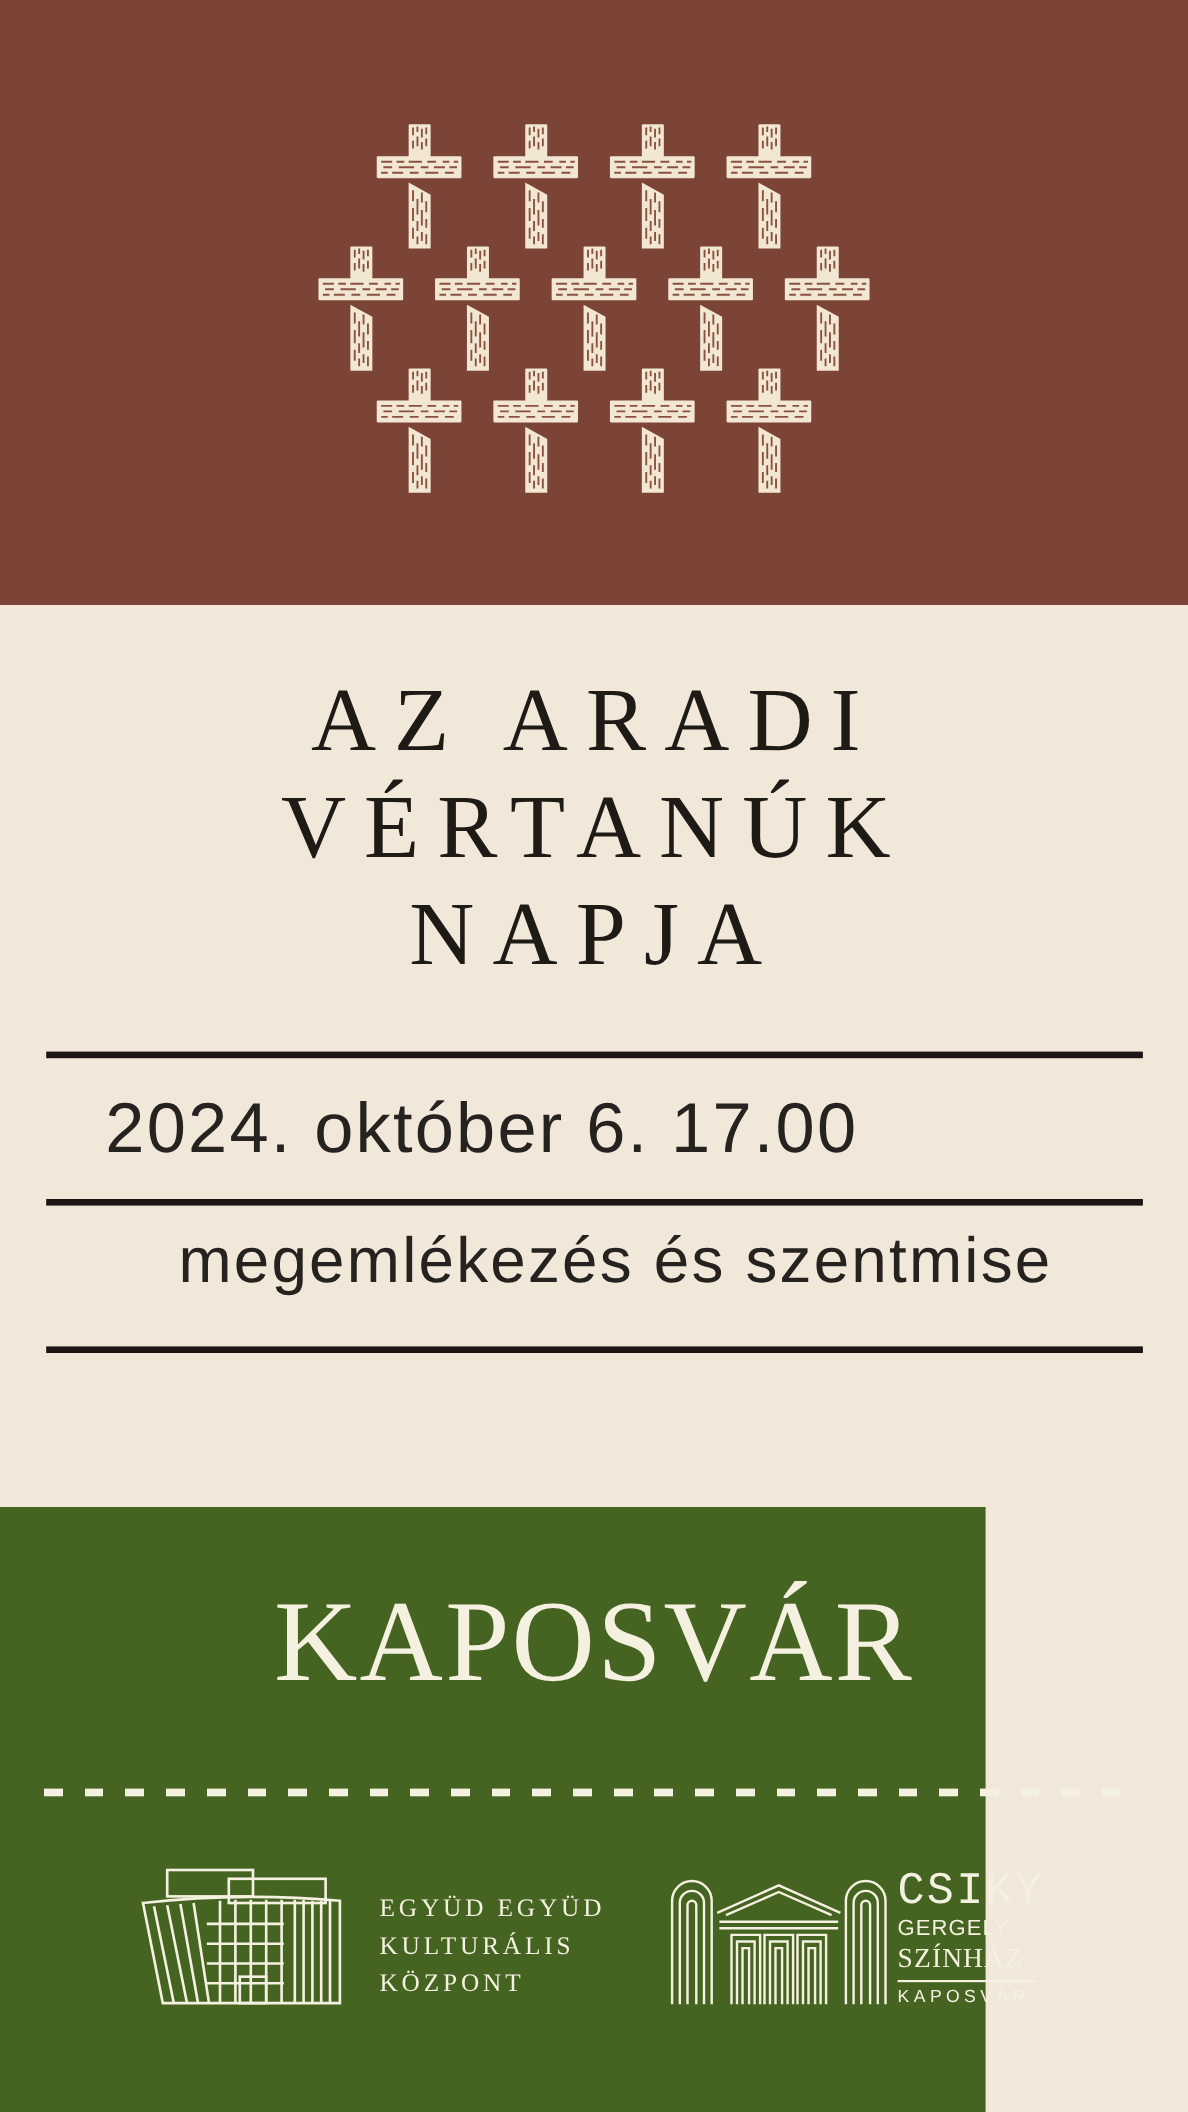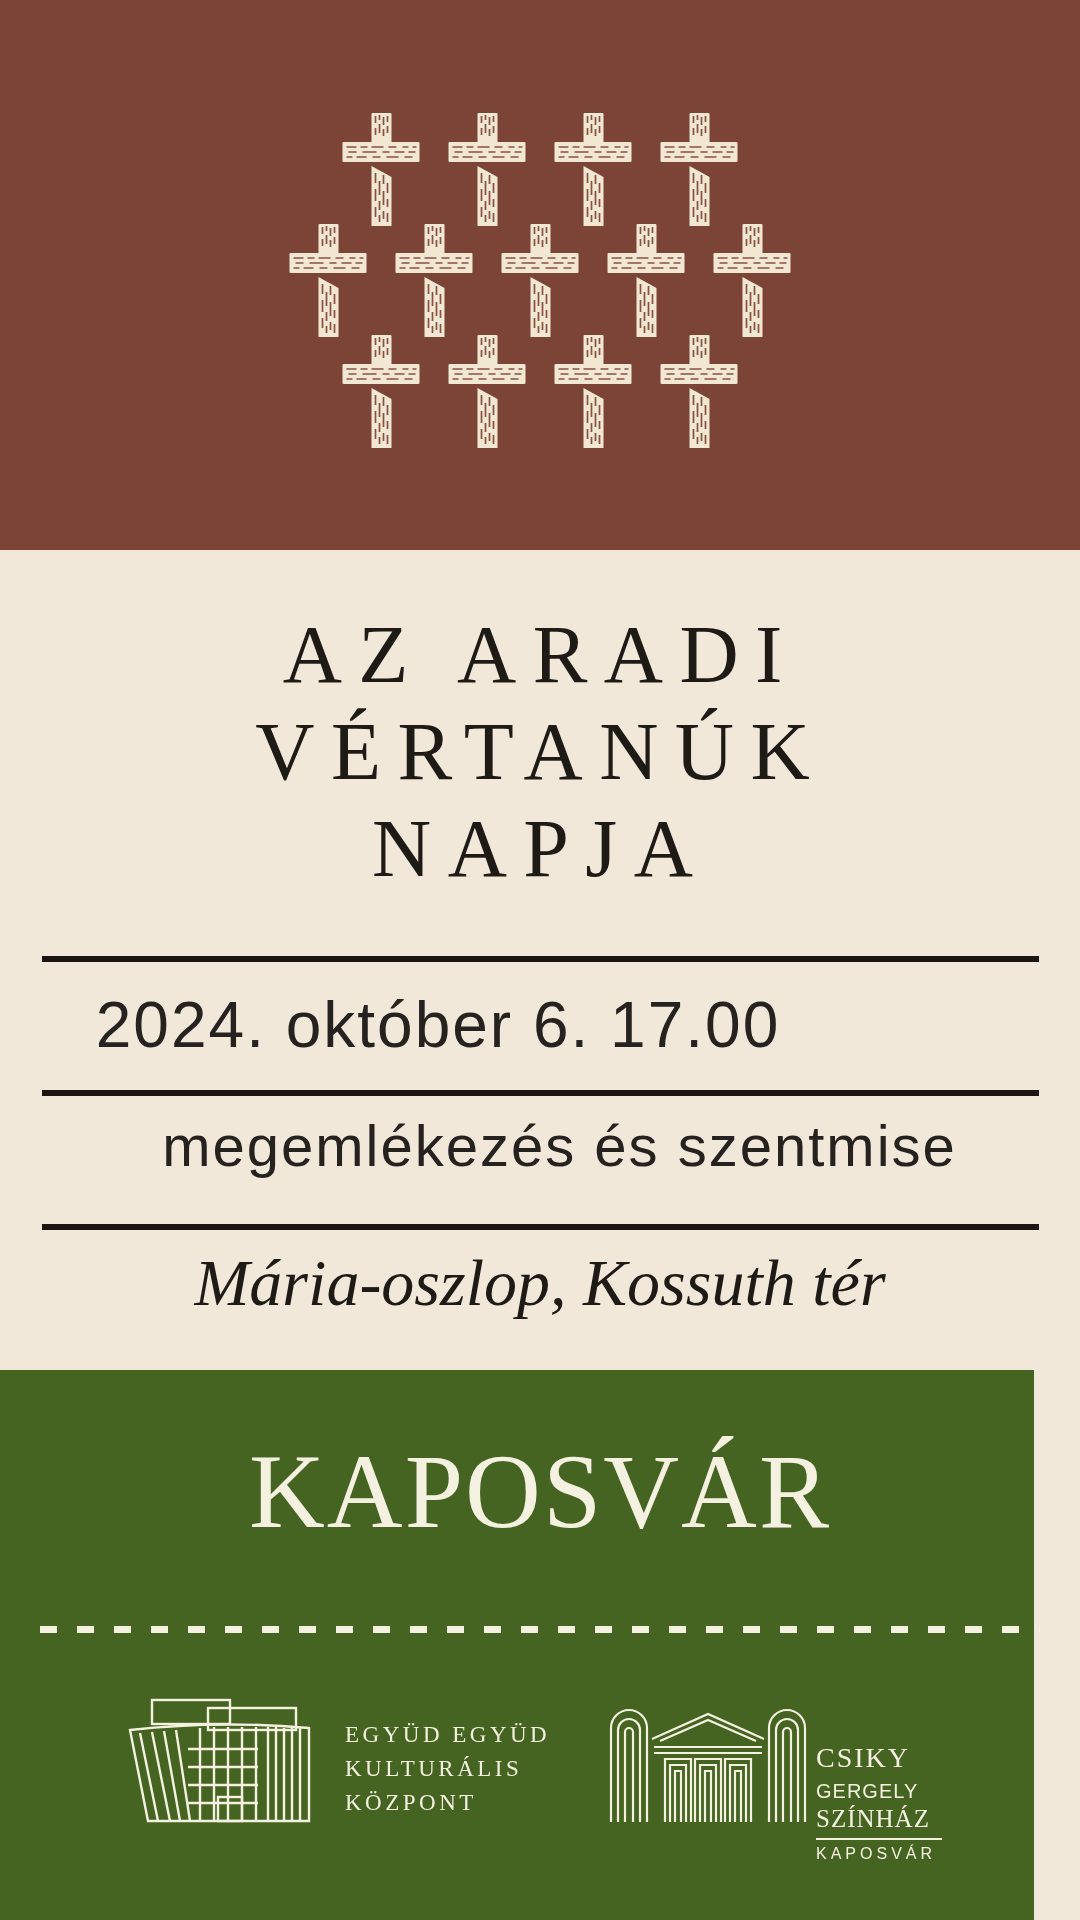--- a/index.html
+++ b/index.html
@@ -42,41 +42,41 @@
     position:absolute;left:0;top:1110px;width:1080px;text-align:center;
     font-family:"Liberation Sans",sans-serif;font-size:58px;line-height:72px;
     letter-spacing:2px;color:#262220;padding-left:39px;
   }
   .location-line{
     position:absolute;left:0;top:1243px;width:1080px;text-align:center;
     font-family:"Liberation Serif",serif;font-style:italic;
     font-size:66px;line-height:80px;color:var(--ink);
   }
   
-  .footer{position:absolute;left:0;top:1370px;width:1034px;height:550px;background:var(--green);}
+  .footer{position:absolute;left:0;top:1370px;width:896px;height:550px;background:var(--green);}
   .city{
     position:absolute;left:0;top:64px;width:1080px;text-align:center;
     font-family:"Liberation Serif",serif;font-weight:400;
     font-size:105px;line-height:115px;letter-spacing:2px;
     color:var(--logo-cream);
   }
   .dashes{
     position:absolute;left:40px;top:256px;width:1000px;height:7px;
     background:repeating-linear-gradient(90deg,var(--logo-cream) 0 17px,transparent 17px 37px);
   }
   .logo{position:absolute;display:block;}
   .logo-building{left:122px;top:327px;width:195px;height:126px;}
   .logo-theatre{left:608px;top:327px;width:200px;height:126px;}
   .cc-text{
     position:absolute;left:345px;top:348px;
     font-family:"Liberation Serif",serif;font-size:23px;line-height:34px;
     letter-spacing:3.5px;color:var(--logo-cream);white-space:nowrap;
   }
   .th-text{position:absolute;left:816px;top:330px;color:var(--logo-cream);white-space:nowrap;}
-  .th-name1{font-family:Liberation Serif, serif;font-size:28px;line-height:40px;letter-spacing:2px;margin-top:38px;}
+  .th-name1{font-family:Liberation Mono, monospace;font-size:41px;line-height:40px;letter-spacing:2px;}
   .th-name2{font-family:"Liberation Sans",sans-serif;font-size:20px;line-height:27px;letter-spacing:1px;}
   .th-name3{font-family:Liberation Serif, serif;font-size:25px;line-height:28px;letter-spacing:1px;}
   .th-rule{width:126px;height:2px;background:var(--logo-cream);margin:5px 0 4px 0;}
   .th-city{font-family:"Liberation Sans",sans-serif;font-size:16px;line-height:20px;letter-spacing:4px;}
 </style>
 </head>
 <body>
 
 <div class="poster">
 
@@ -119,21 +119,20 @@
     <div>AZ ARADI</div>
     <div>VÉRTANÚK</div>
     <div>NAPJA</div>
   </div>
 
   <div class="rule rule-1"></div>
   <div class="date-line">2024. október 6. 17.00</div>
   <div class="rule rule-2"></div>
   <div class="event-line">megemlékezés és szentmise</div>
   <div class="rule rule-3"></div>
-  <div class="location-line">Mária-oszlop, Kossuth tér</div>
 
   <div class="footer">
     <div class="city">KAPOSVÁR</div>
     <div class="dashes"></div>
 
     <svg class="logo logo-building" viewBox="0 0 195 126">
       <g fill="none" stroke="#F5F1E0" stroke-width="2.4">
         <rect x="30" y="3" width="78" height="24"></rect>
         <rect x="86" y="11" width="88" height="22"></rect>
         <path d="M8 33 Q95 23 187 31 L187 124 L26 124 Z"></path>

